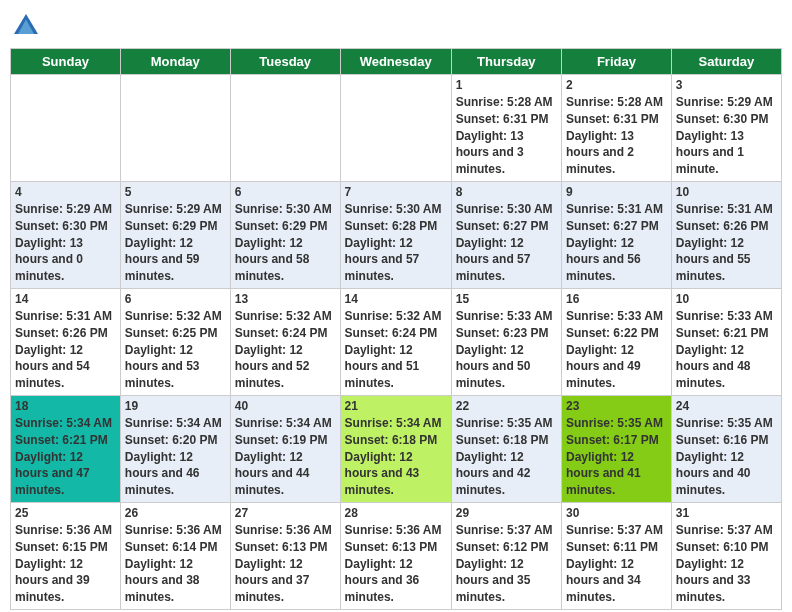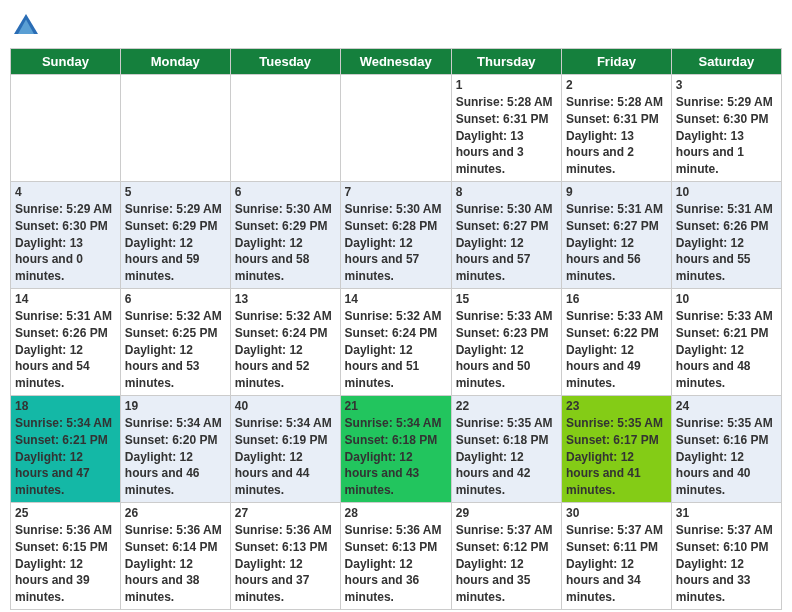--- a/index.html
+++ b/index.html
@@ -253,21 +253,21 @@
           <div class="day-info" style="white-space: pre-line;">Sunrise: 5:34 AM
 Sunset: 6:20 PM
 Daylight: 12 hours and 46 minutes.</div>
         </td>
         <td style="background-color: rgb(232, 238, 247);">
           <div class="day-number">40</div>
           <div class="day-info" style="white-space: pre-line;">Sunrise: 5:34 AM
 Sunset: 6:19 PM
 Daylight: 12 hours and 44 minutes.</div>
         </td>
-        <td style="background-color: #22c55e;">
+        <td style="background-color: #bef264;">
           <div class="day-number">21</div>
           <div class="day-info" style="white-space: pre-line;">Sunrise: 5:34 AM
 Sunset: 6:18 PM
 Daylight: 12 hours and 43 minutes.</div>
         </td>
         <td style="background-color: rgb(232, 238, 247);">
           <div class="day-number">22</div>
           <div class="day-info" style="white-space: pre-line;">Sunrise: 5:35 AM
 Sunset: 6:18 PM
 Daylight: 12 hours and 42 minutes.</div>

